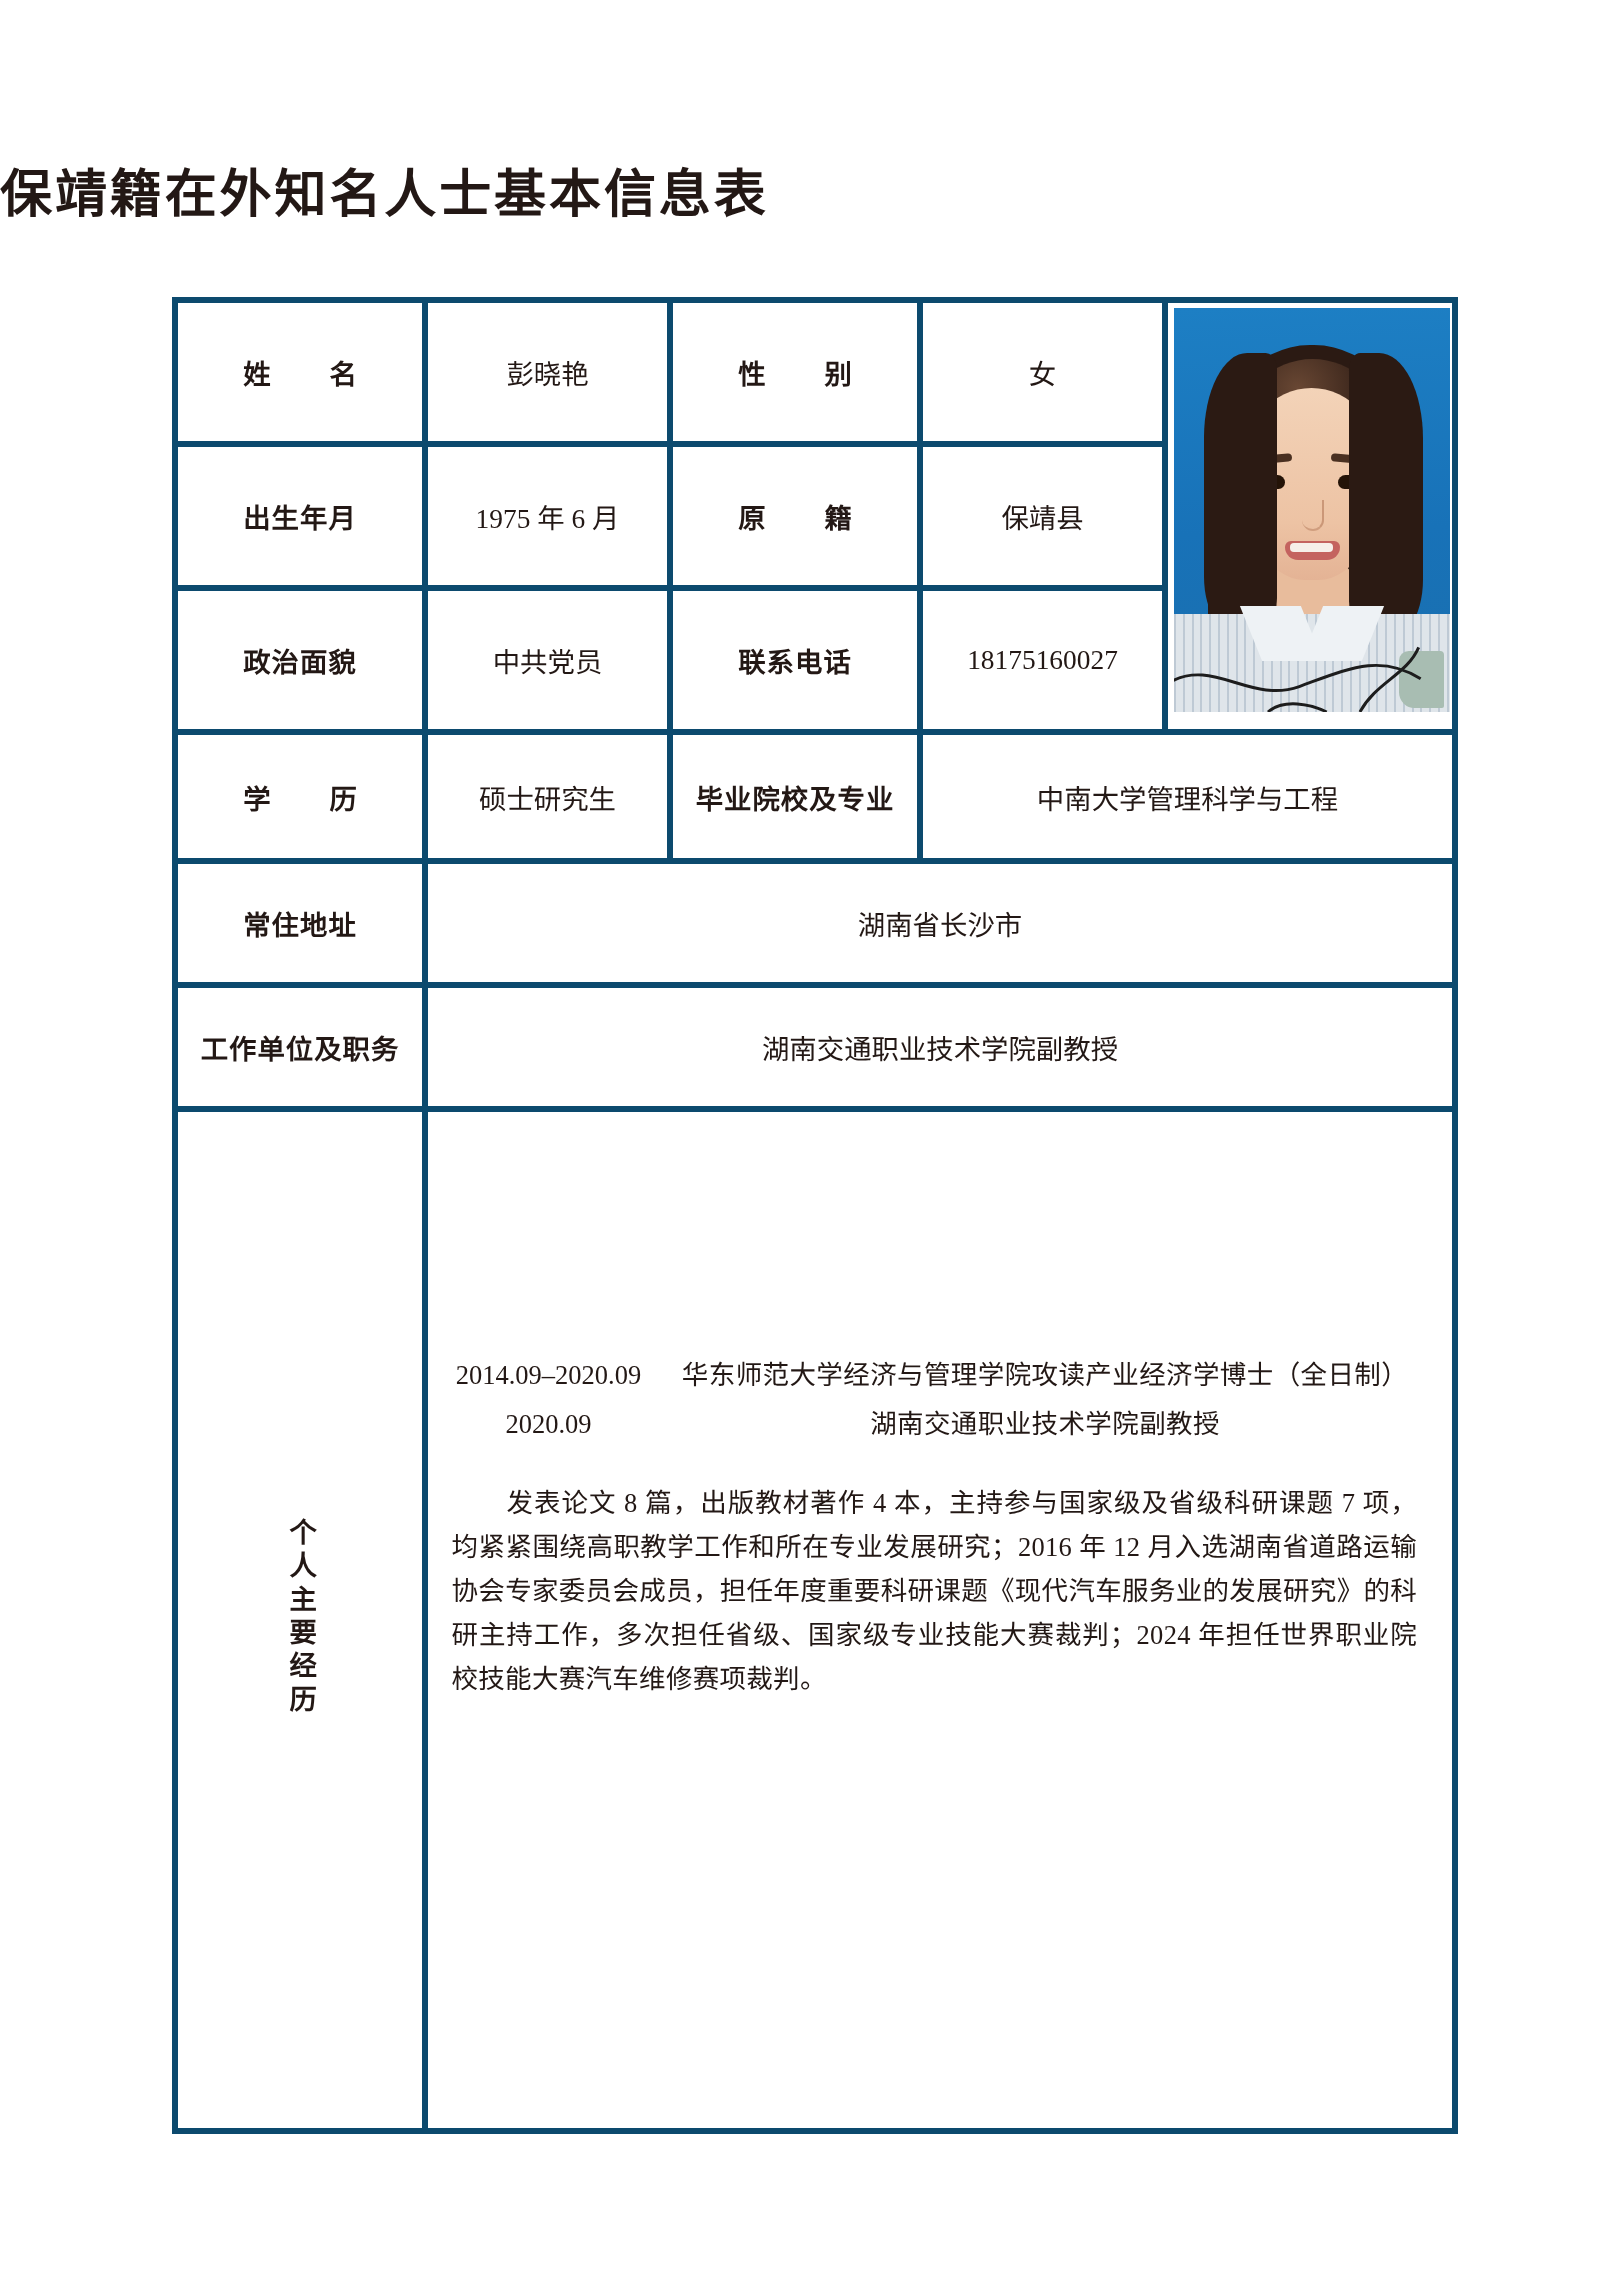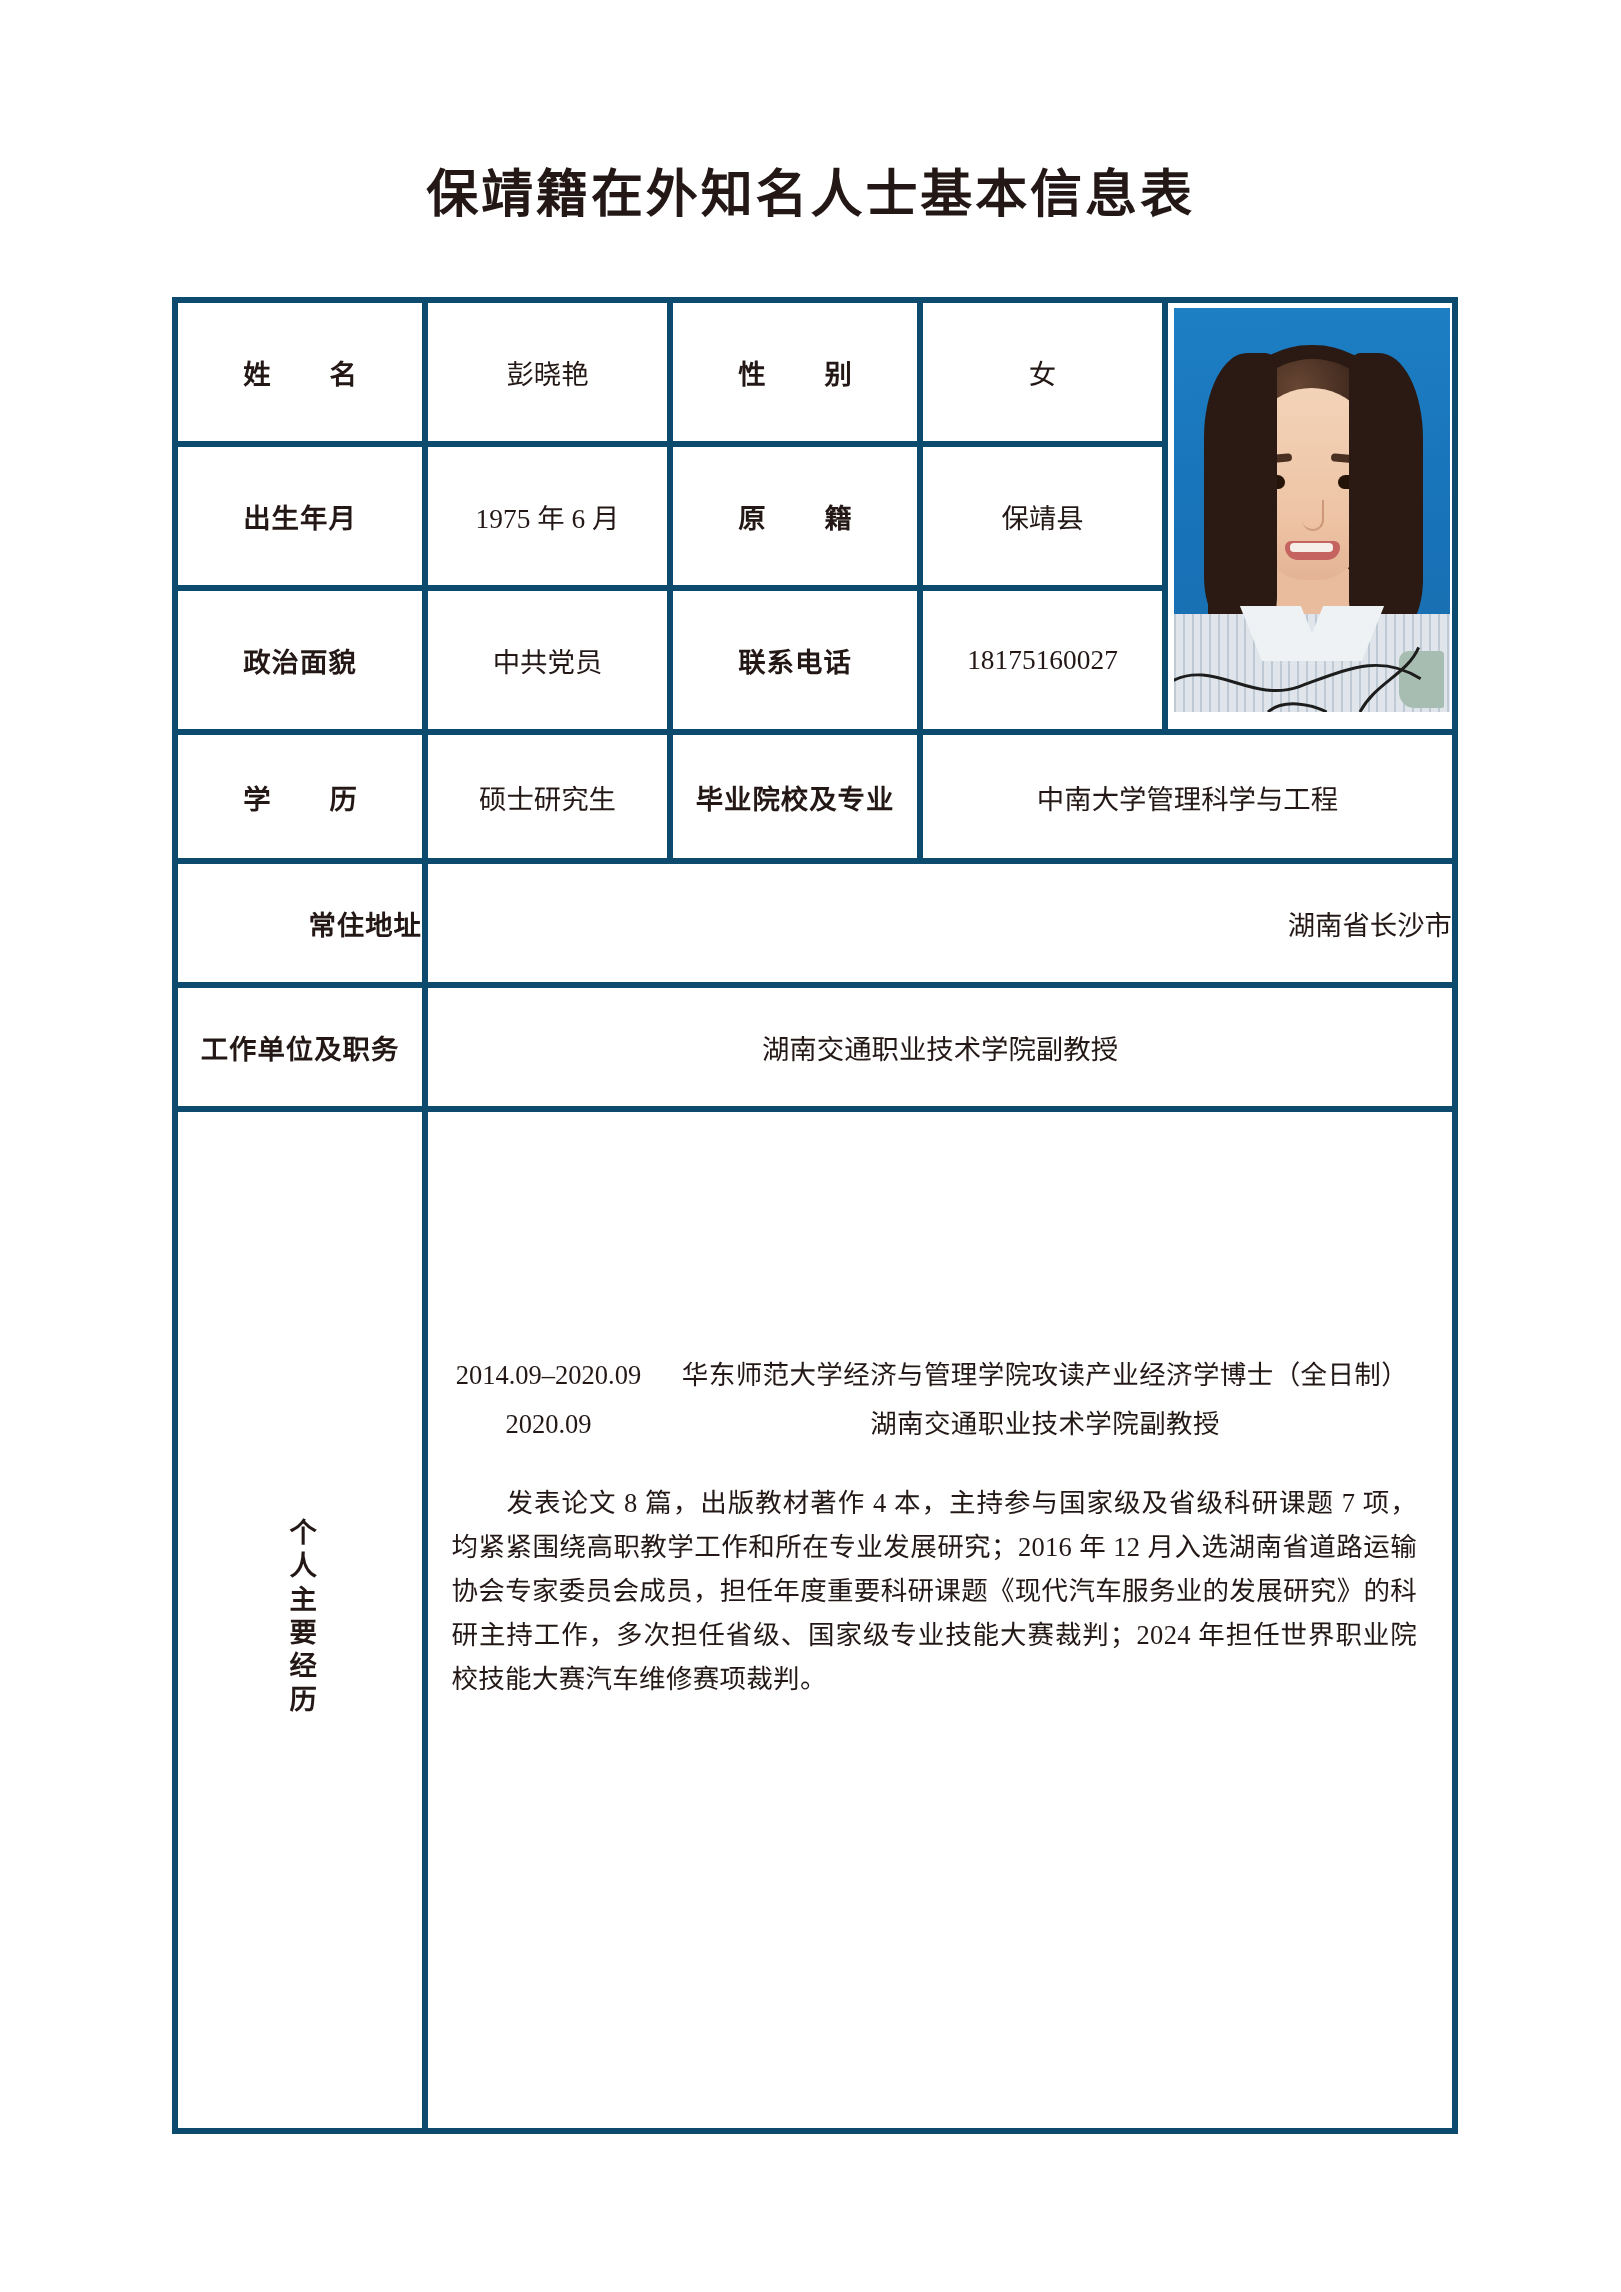--- a/index.html
+++ b/index.html
@@ -20,21 +20,20 @@
     left: 0; top: 0;
     width: 1621px;
     height: 2293px;
     background: #ffffff;
   }
   .doc-title {
     position: absolute;
     left: 0;
     top: 152px;
     width: 1621px;
-    text-align: center;
     font-size: 52px;
     font-weight: bold;
     letter-spacing: 2.9px;
     color: #231815;
     font-family: "Liberation Serif", "DejaVu Serif", serif;
   }
 
   
   .info-table {
     position: absolute;
@@ -59,21 +58,21 @@
     letter-spacing: 1px;
   }
   .lbl.sp  { letter-spacing: 15.7px; text-indent: 15.7px; }
   .val {
     font-size: 27.4px;
     font-weight: normal;
   }
 
   .r1 td, .r2 td, .r3 td { height: 138px; }
   .r4 td { height: 123px; border-radius: 13px; }
-  .r5 td { height: 118px; text-align: right; }
+  .r5 td { height: 118px; }
   .r6 td { height: 118px; }
 
   
   .photo-cell {
     padding: 0 !important;
     vertical-align: top;
   }
   .photo-frame {
     width: 100%;
     height: 100%;

